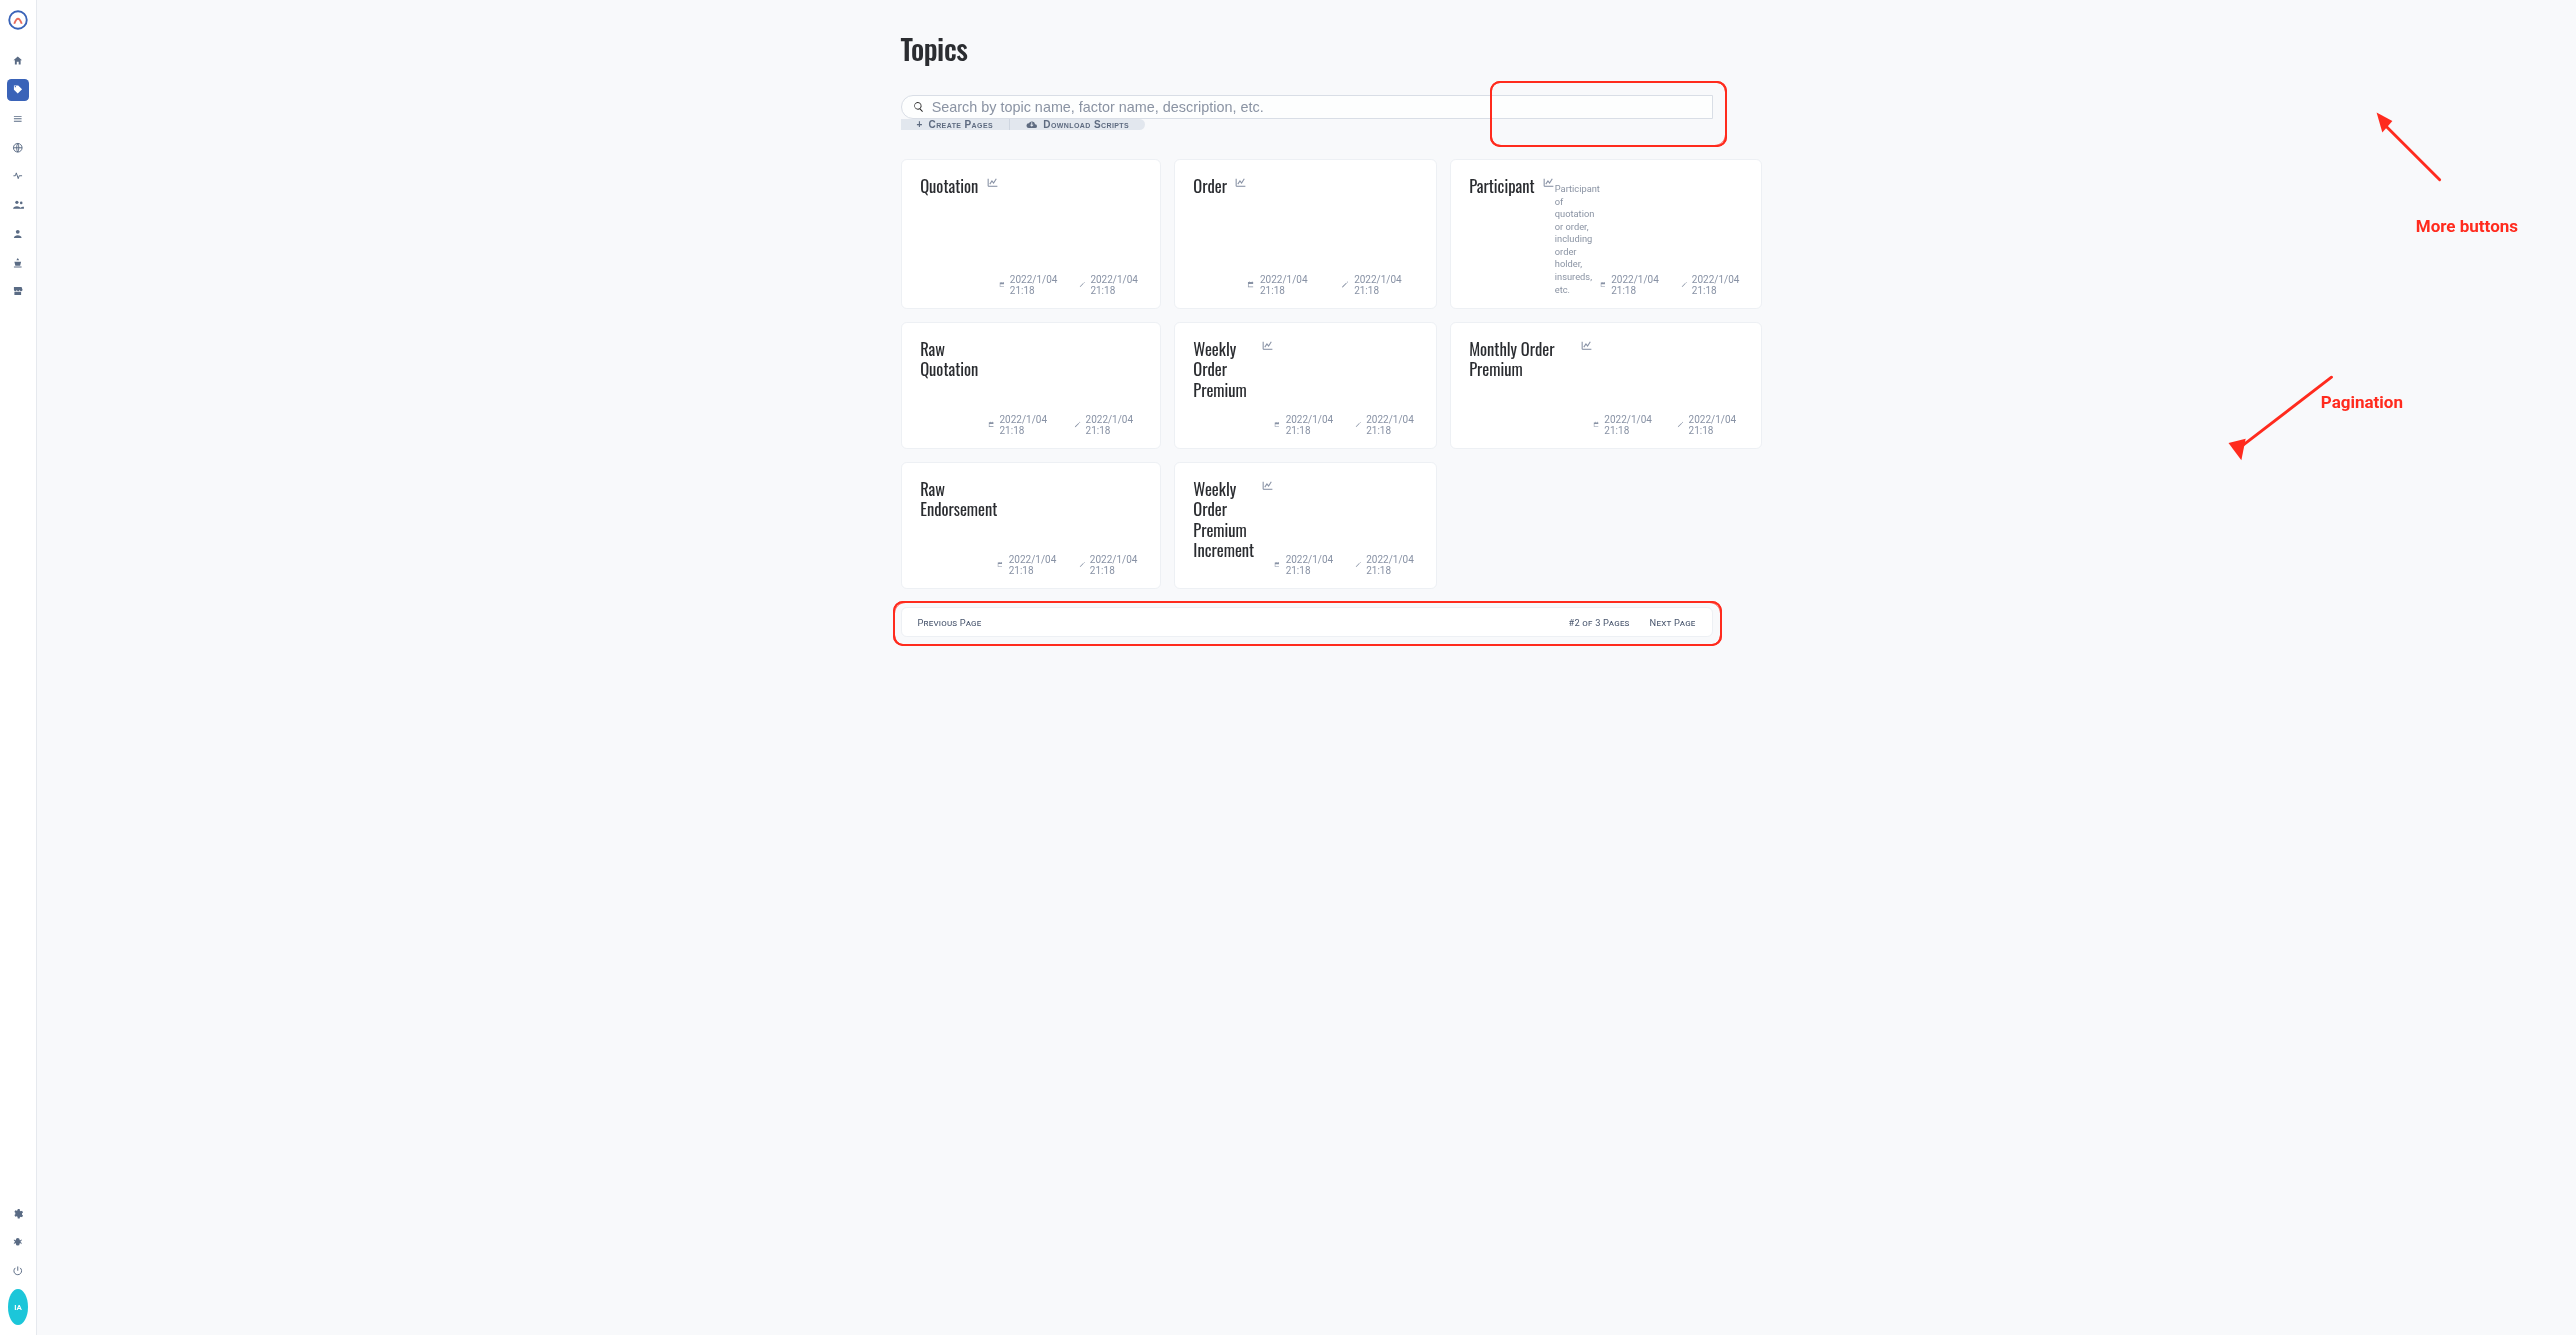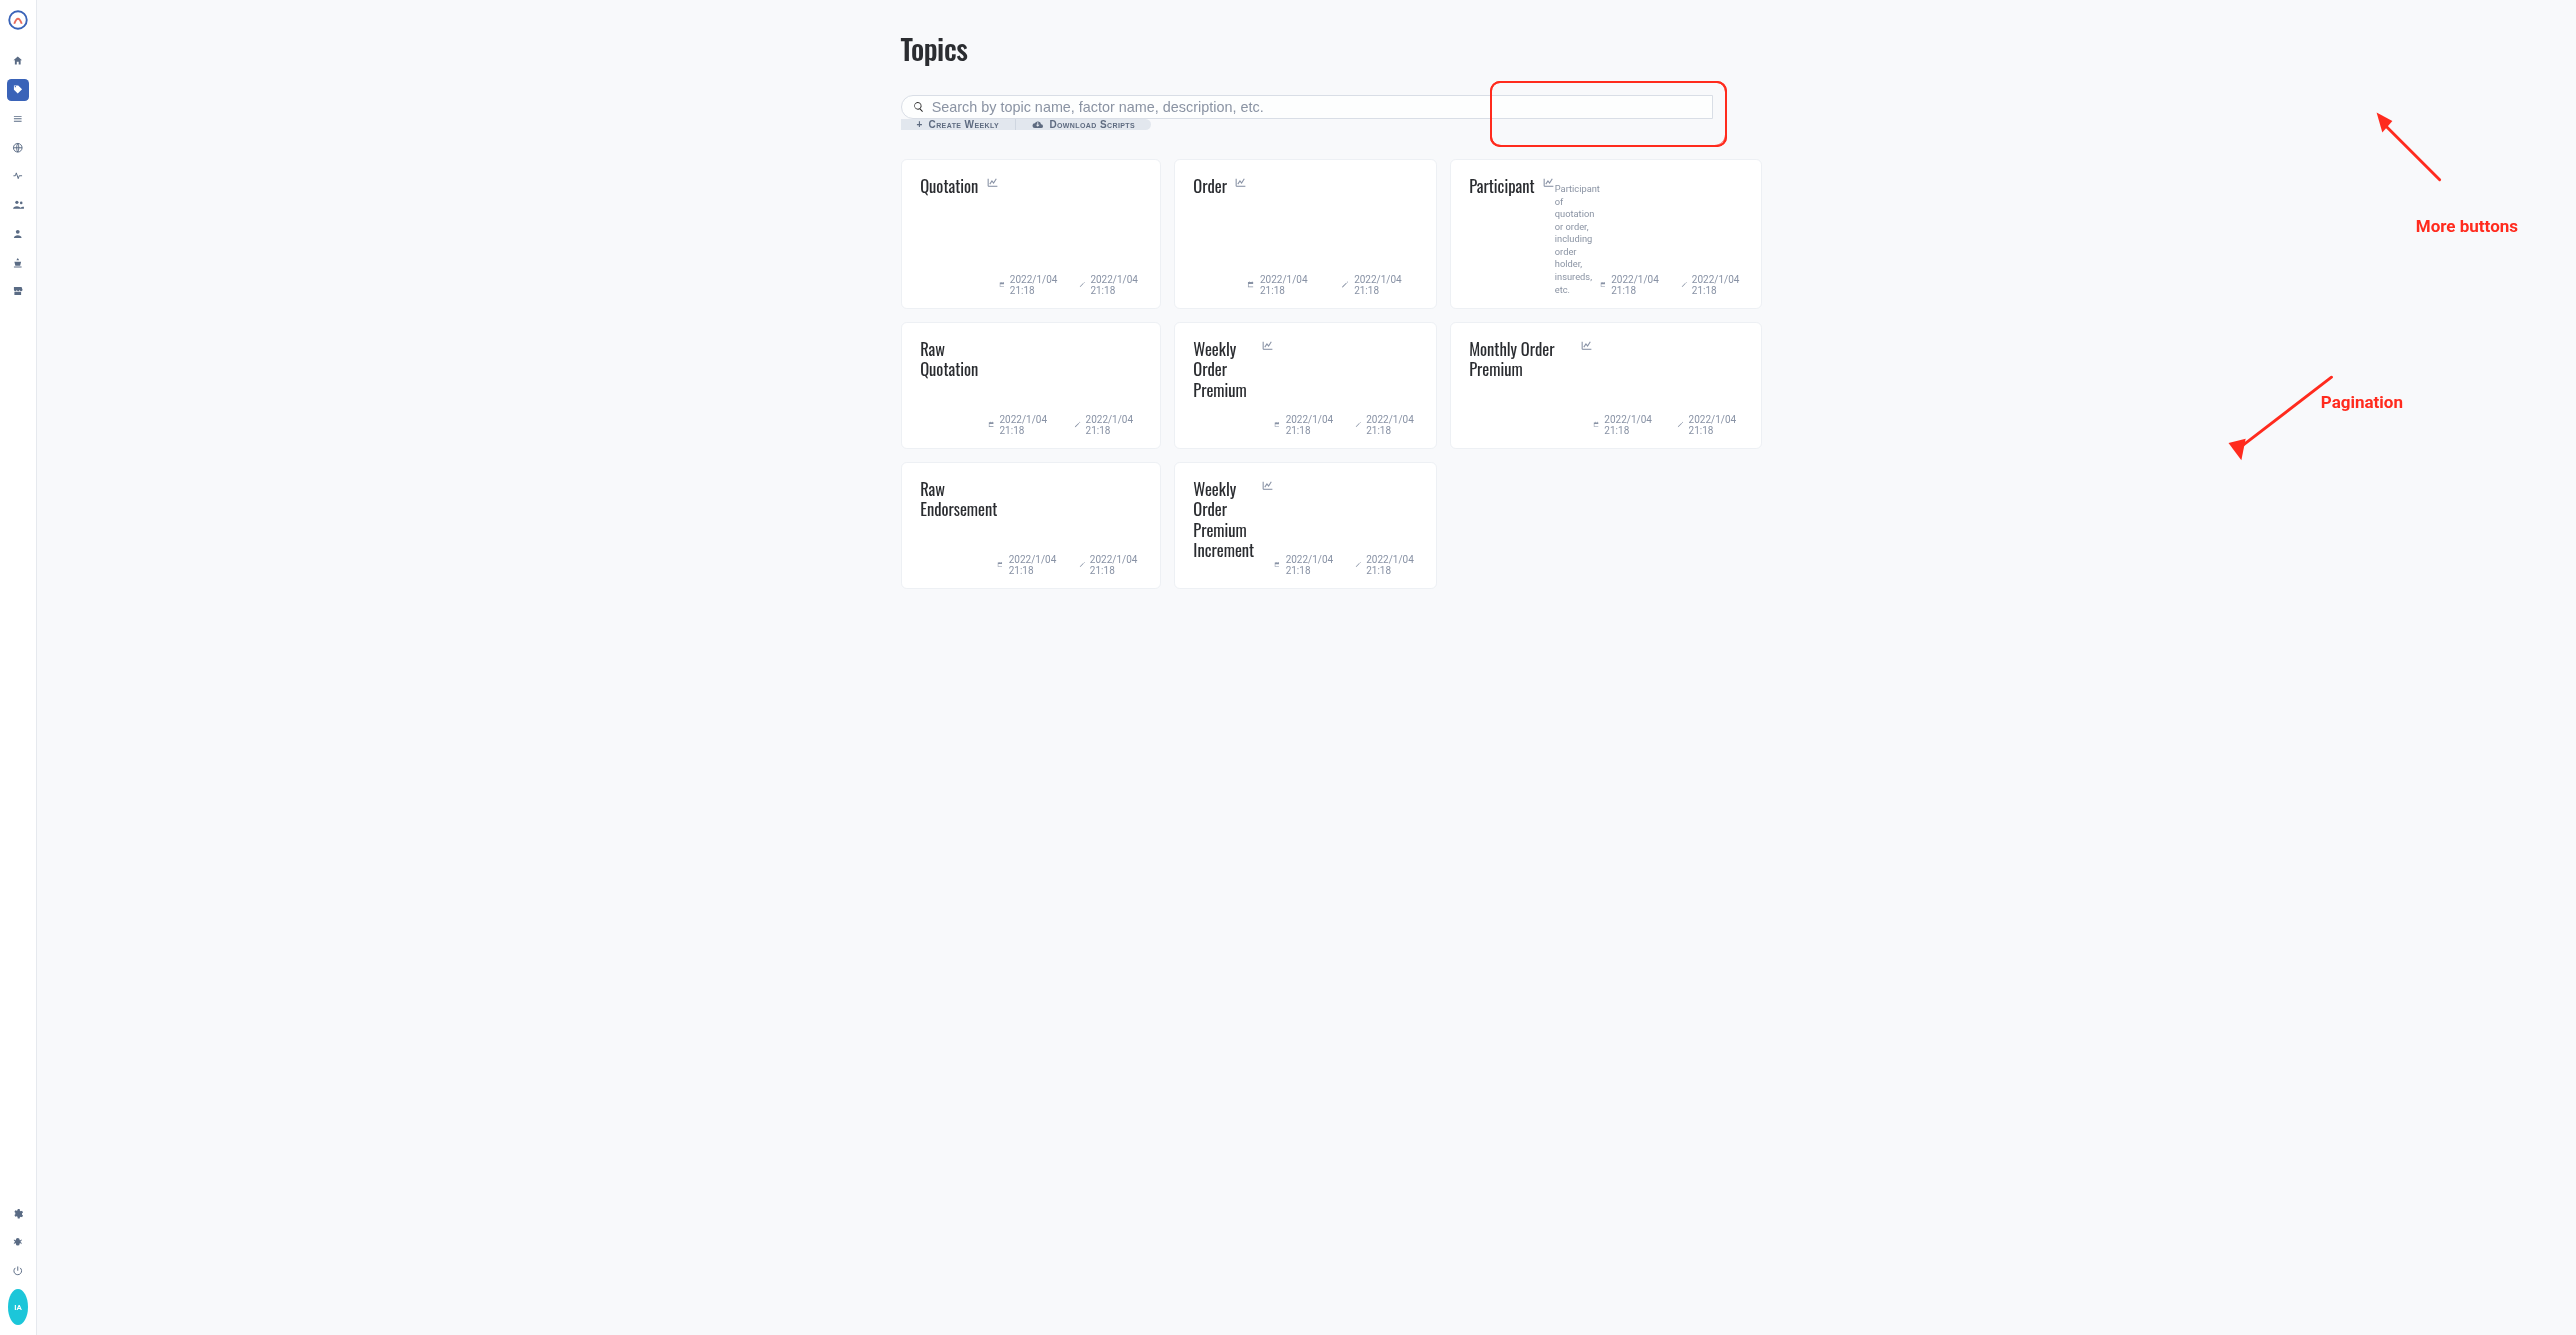--- a/index.html
+++ b/index.html
@@ -283,21 +283,21 @@
     <div class="toolbar">
       <div class="search-wrap">
         <svg width="11.5" height="11.5" viewBox="0 0 24 24" fill="#222">
             <path d="M10 2a8 8 0 015.3 13.9l5.4 5.4-1.4 1.4-5.4-5.4A8 8 0 1110 2zm0 2a6 6 0 100 12 6 6 0 000-12z"></path>
           </svg>
         <input type="text" placeholder="Search by topic name, factor name, description, etc." style="">
       </div>
       <div class="btn-group">
         <button class="btn">
           <span style="font-weight:700;">+</span>
-          <span>Create Weekly</span>
+          <span>Create Pages</span>
         </button>
         <button class="btn">
           <svg width="11.5" height="11.5" viewBox="0 0 24 24" fill="currentColor">
               <path d="M6 19a5 5 0 010-10 7 7 0 0113 2 4 4 0 010 8H6zm6-3l4-4h-3V7h-2v5H8l4 4z"></path>
             </svg>
           <span>Download Scripts</span>
         </button>
       </div>
 
       <div class="anno-box scribble" style="left:589px; top:-14.4px; width:237px; height:66px;"></div>
@@ -483,20 +483,28 @@
             <span class="meta">
               <svg viewBox="0 0 24 24" fill="currentColor">
                 <path d="M3 21l3-1 12-12-2-2L4 18l-1 3zM18 4l2 2 2-2-2-2-2 2z"></path>
               </svg>
               <span>2022/1/04 21:18</span>
             </span>
           </div>
         </div>
       </div>
 
+    <div class="pagination">
+      <span class="page-link">Previous Page</span>
+      <div class="right">
+        <span>#2 of 3 Pages</span>
+        <span class="page-link">Next Page</span>
+      </div>
+      <div class="anno-box scribble" style="left:-8.6px; top:-7.2px; width:829px; height:45px;"></div>
+    </div>
   </div>
 
   <span class="anno-label" style="top:180px; right:58px;">More buttons</span>
   <svg class="anno-svg" style="top:108px; right:122px; width:86px; height:79px;" viewBox="0 0 120 110" width="86" height="79">
     <line x1="100" y1="100" x2="20" y2="20"></line>
     <polygon class="head" points="12,6 34,18 20,34"></polygon>
   </svg>
 
   <span class="anno-label" style="top:356px; right:173px;">Pagination</span>
   <svg class="anno-svg" style="top:370px; right:230px; width:122px; height:93px;" viewBox="0 0 170 130" width="122" height="93">

